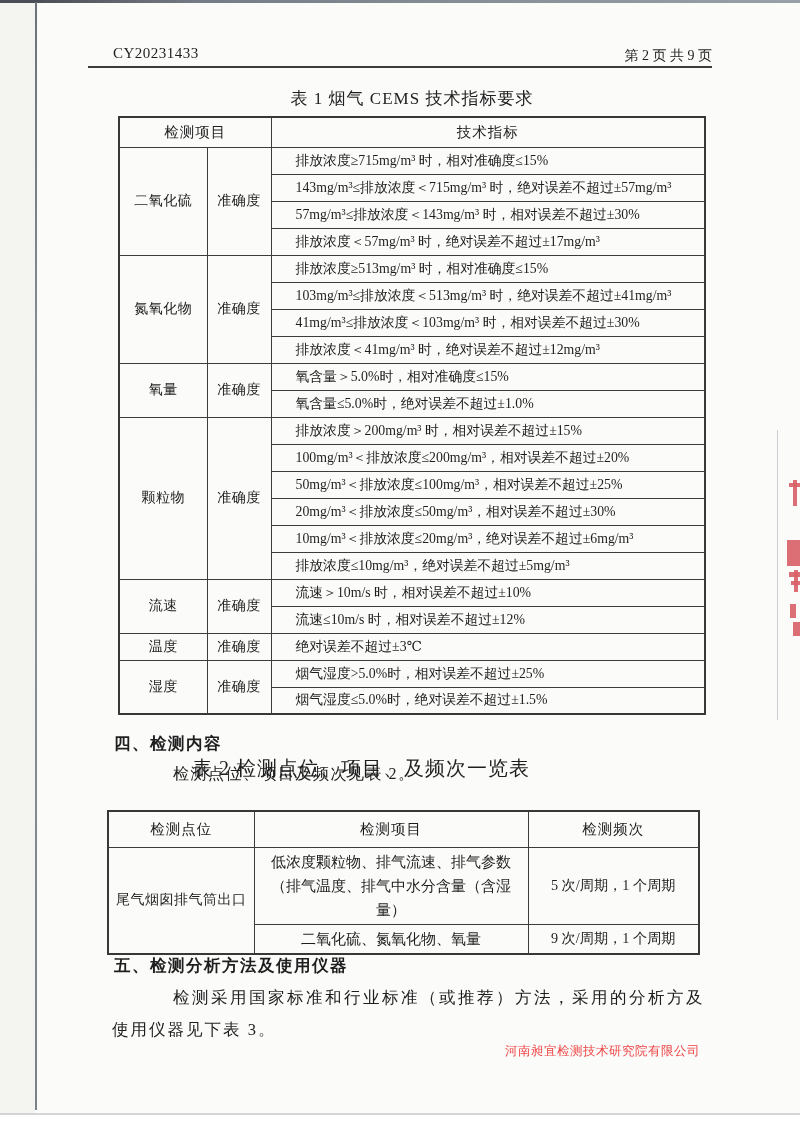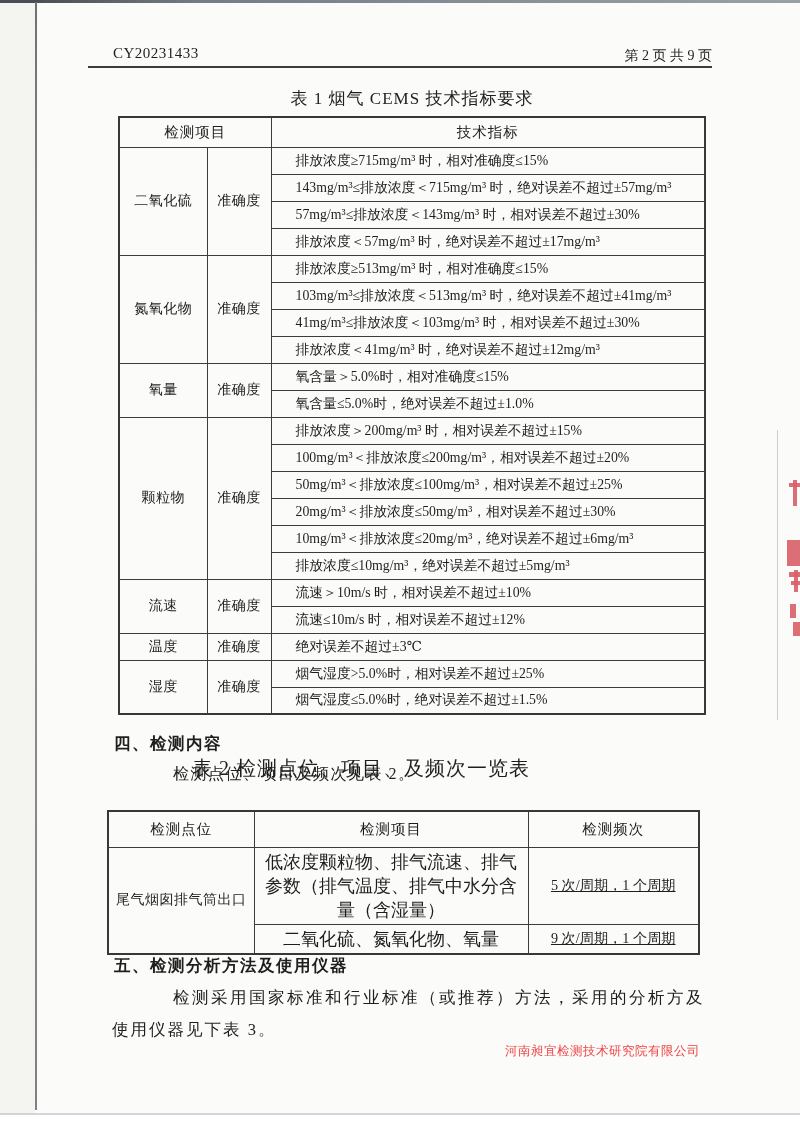--- a/index.html
+++ b/index.html
@@ -43,22 +43,22 @@
   .t1 tbody tr{height:27px;}
   .t1 th{text-align:center;font-size:14.5px;letter-spacing:1px;}
   .t1 .item-cell,.t1 .type-cell{text-align:center;letter-spacing:.5px;}
   .t1 .spec-cell{padding-left:24px;white-space:nowrap;overflow:hidden;font-size:13.8px;}
   .t2{position:absolute;left:107px;top:810px;width:593px;border:2px solid #383838;}
   .t2 thead tr{height:36px;}
   .t2 tbody tr:nth-child(1){height:74px;}
   .t2 tbody tr:nth-child(2){height:30px;padding-left:11px;}
   .t2 th{text-align:center;font-size:14.5px;letter-spacing:1px;}
   .t2 .point-cell{text-align:center;letter-spacing:.5px;}
-  .t2 .items-cell{text-align:center;padding:2px 6px;line-height:24px;font-size:18px;}
-  .t2 .freq-cell{text-align:center;font-size:14.2px;text-decoration:underline;}
+  .t2 .items-cell{text-align:center;padding:2px 6px;line-height:24px;font-size:15px;}
+  .t2 .freq-cell{text-align:center;font-size:14.2px;}
 </style>
 </head>
 <body>
 
 <div class="page">
 
   <div class="top-edge"></div>
   <div class="corner-fold"></div>
   <div class="left-strip"></div>
   <div class="left-line"></div>

